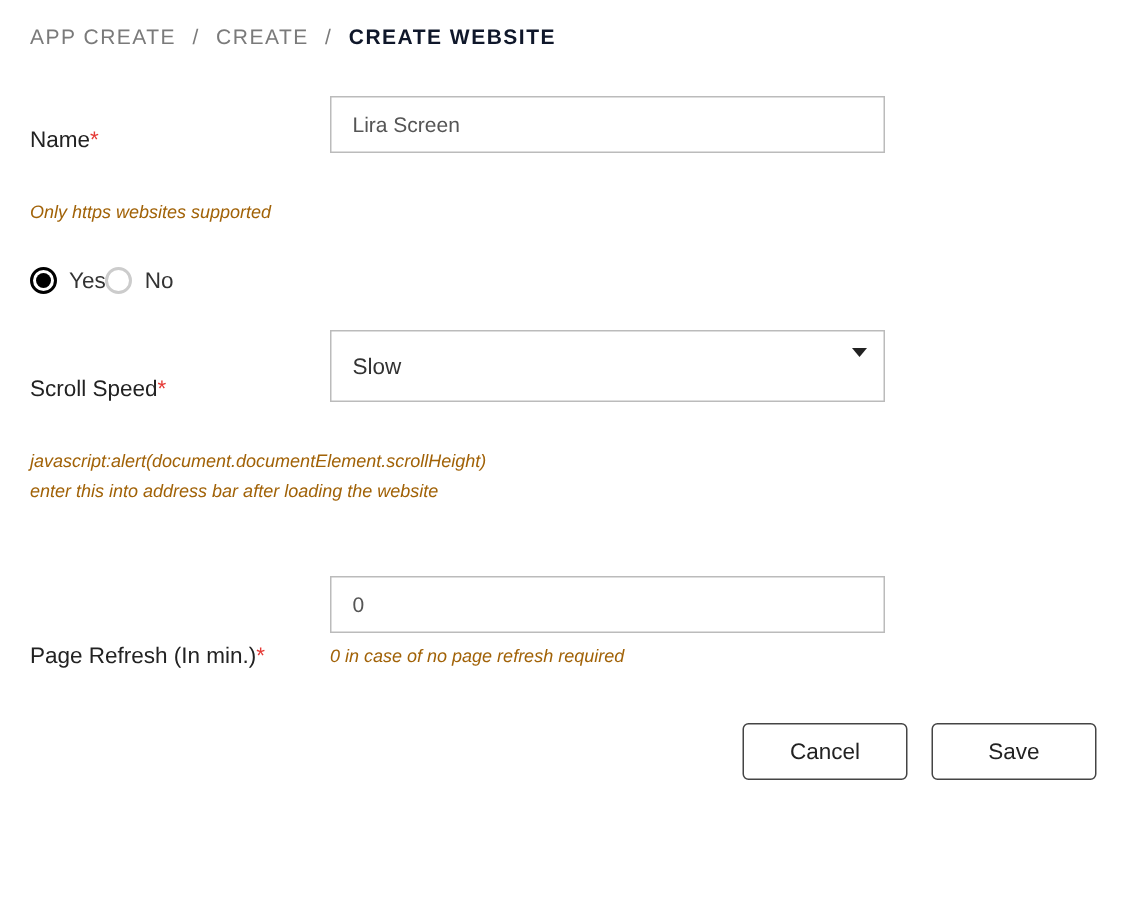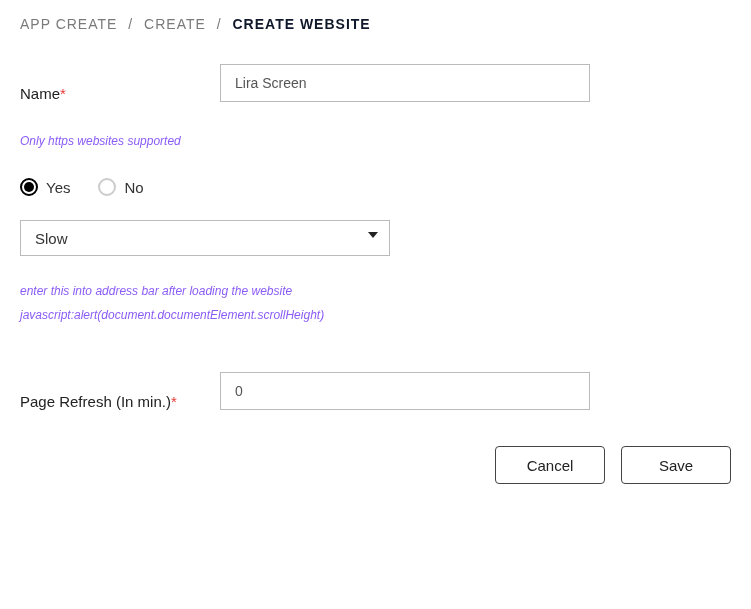--- a/index.html
+++ b/index.html
@@ -44,28 +44,27 @@
       height: 38px;
       border: 1px solid #bbb;
       padding: 0 14px;
       font-size: 14px;
       color: #555;
       outline: none;
     }
     .help-text {
       font-size: 12px;
       font-style: italic;
-      color: #8b5cf6;
+      color: #a16207;
       margin-top: 6px;
       line-height: 1.5;
     }
     .radio-group {
       display: flex;
       align-items: center;
-      gap: 28px;
       padding-top: 4px;
     }
     .radio-item {
       display: flex;
       align-items: center;
       gap: 8px;
       cursor: pointer;
       font-size: 15px;
     }
     .radio-circle {
@@ -87,21 +86,21 @@
       height: 10px;
       border-radius: 50%;
       background: #000;
     }
     .select-wrap {
       position: relative;
       width: 100%;
     }
     .select-display {
       width: 100%;
-      height: 36px;
+      height: 48px;
       border: 1px solid #bbb;
       padding: 0 36px 0 14px;
       display: flex;
       align-items: center;
       font-size: 15px;
       color: #333;
       cursor: pointer;
     }
     .select-caret {
       position: absolute;
@@ -164,45 +163,49 @@
       </div>
       <div class="radio-item">
         <span class="radio-circle"></span>
         <span>No</span>
       </div>
     </div>
   </div>
 </div>
 
 <div class="form-row">
+  <div class="form-label-col">
+    <span>Scroll Speed</span><span class="req">*</span>
+  </div>
   <div class="form-field-col">
     <div class="select-wrap">
       <div class="select-display">Slow</div>
       <svg class="select-caret" width="10" height="6" viewBox="0 0 10 6">
           <path d="M0 0 L5 6 L10 0 Z" fill="#222"></path>
         </svg>
     </div>
   </div>
 </div>
 
 <div class="form-row">
   <div class="form-field-col">
+    <div class="help-text">javascript:alert(document.documentElement.scrollHeight)</div>
     <div class="help-text" style="margin-top:2px">enter this into address bar after loading the website</div>
-    <div class="help-text">javascript:alert(document.documentElement.scrollHeight)</div>
   </div>
 </div>
 
 <div class="form-row">
 </div>
 
 <div class="form-row">
   <div class="form-label-col">
     <span>Page Refresh (In min.)</span><span class="req">*</span>
   </div>
   <div class="form-field-col">
     <input type="text" value="0" style="">
+    <div class="help-text">0 in case of no page refresh required</div>
   </div>
 </div>
 
 <div class="actions">
   <button class="btn">Cancel</button>
   <button class="btn">Save</button>
 </div>
 
 </body></html>

